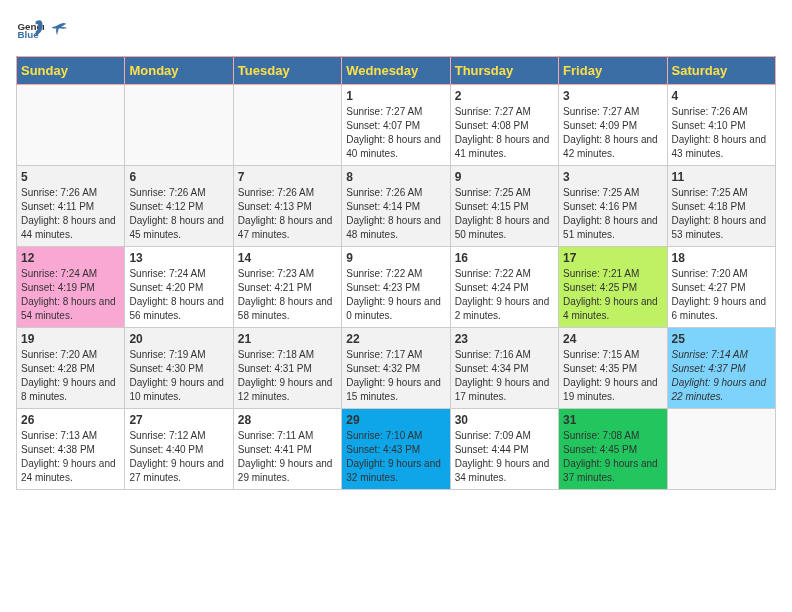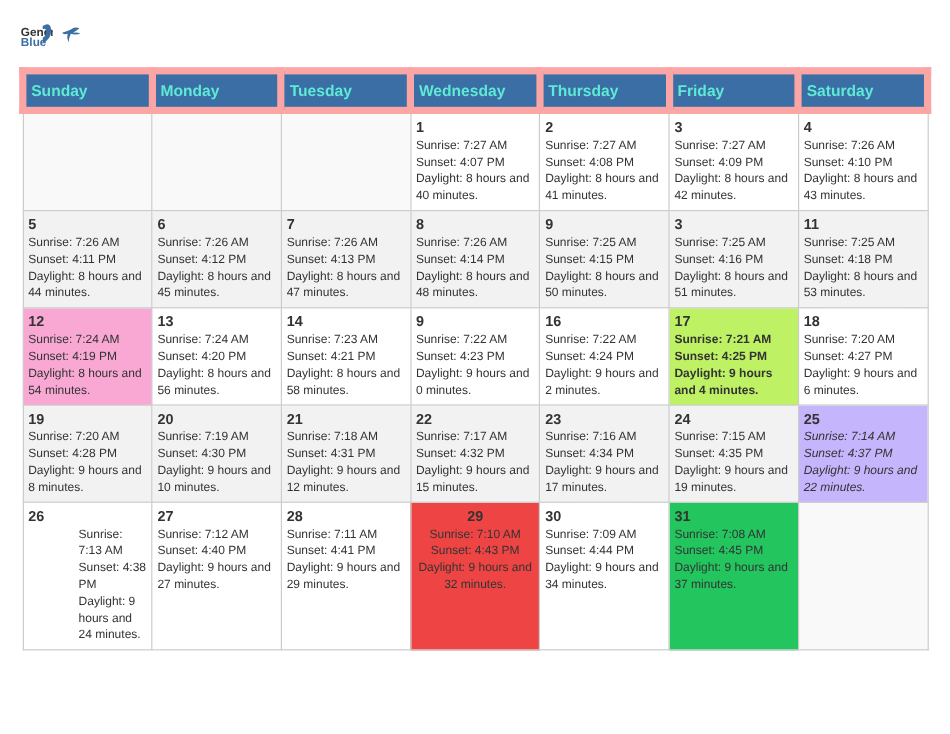--- a/index.html
+++ b/index.html
@@ -46,25 +46,25 @@
     .calendar-subtitle {
       font-size: 14px;
       color: #555;
     }
     table {
       width: 100%;
       border-collapse: collapse;
     }
     th {
       background-color: #3a6ea5;
-      color: #5eead4;
+      color: #fde047;
       font-size: 13px;
       padding: 6px 4px;
       text-align: left;
-      border: 6px solid #fca5a5;
+      border: 1px solid #fca5a5;
     }
     td {
       border: 1px solid #ccc;
       vertical-align: top;
       padding: 4px;
       font-size: 10.5px;
       color: #333;
       width: calc(100% / 7);
       height: 80px;
     }
@@ -227,21 +227,21 @@
 Daylight: 9 hours and 0 minutes.</div>
         </td>
         <td style="background-color: rgb(255, 255, 255);">
           <div class="day-number">16</div>
           <div class="day-info" style="white-space: pre-line;">Sunrise: 7:22 AM
 Sunset: 4:24 PM
 Daylight: 9 hours and 2 minutes.</div>
         </td>
         <td style="background-color: #bef264;">
           <div class="day-number">17</div>
-          <div class="day-info" style="white-space: pre-line; font-weight: bold;">Sunrise: 7:21 AM
+          <div class="day-info" style="white-space: pre-line;">Sunrise: 7:21 AM
 Sunset: 4:25 PM
 Daylight: 9 hours and 4 minutes.</div>
         </td>
         <td style="background-color: rgb(255, 255, 255); border-radius: 23px;">
           <div class="day-number">18</div>
           <div class="day-info" style="white-space: pre-line;">Sunrise: 7:20 AM
 Sunset: 4:27 PM
 Daylight: 9 hours and 6 minutes.</div>
         </td>
       </tr>
@@ -275,47 +275,47 @@
           <div class="day-info" style="white-space: pre-line;">Sunrise: 7:16 AM
 Sunset: 4:34 PM
 Daylight: 9 hours and 17 minutes.</div>
         </td>
         <td style="background-color: rgb(242, 242, 242);">
           <div class="day-number">24</div>
           <div class="day-info" style="white-space: pre-line;">Sunrise: 7:15 AM
 Sunset: 4:35 PM
 Daylight: 9 hours and 19 minutes.</div>
         </td>
-        <td style="background-color: #c4b5fd; margin-top: 40px;">
+        <td style="background-color: #7dd3fc; margin-top: 40px;">
           <div class="day-number">25</div>
           <div class="day-info" style="white-space: pre-line; font-style: italic;">Sunrise: 7:14 AM
 Sunset: 4:37 PM
 Daylight: 9 hours and 22 minutes.</div>
         </td>
       </tr>
       <tr>
         <td style="background-color: rgb(255, 255, 255);">
           <div class="day-number">26</div>
-          <div class="day-info" style="white-space: pre-line; margin-left: 42px;">Sunrise: 7:13 AM
+          <div class="day-info" style="white-space: pre-line;">Sunrise: 7:13 AM
 Sunset: 4:38 PM
 Daylight: 9 hours and 24 minutes.</div>
         </td>
         <td style="background-color: rgb(255, 255, 255);">
           <div class="day-number">27</div>
           <div class="day-info" style="white-space: pre-line;">Sunrise: 7:12 AM
 Sunset: 4:40 PM
 Daylight: 9 hours and 27 minutes.</div>
         </td>
         <td style="background-color: rgb(255, 255, 255);">
           <div class="day-number">28</div>
           <div class="day-info" style="white-space: pre-line;">Sunrise: 7:11 AM
 Sunset: 4:41 PM
 Daylight: 9 hours and 29 minutes.</div>
         </td>
-        <td style="background-color: #ef4444; text-align: center;">
+        <td style="background-color: #0ea5e9;">
           <div class="day-number">29</div>
           <div class="day-info" style="white-space: pre-line;">Sunrise: 7:10 AM
 Sunset: 4:43 PM
 Daylight: 9 hours and 32 minutes.</div>
         </td>
         <td style="background-color: rgb(255, 255, 255); border-radius: 32px;">
           <div class="day-number">30</div>
           <div class="day-info" style="white-space: pre-line;">Sunrise: 7:09 AM
 Sunset: 4:44 PM
 Daylight: 9 hours and 34 minutes.</div>

